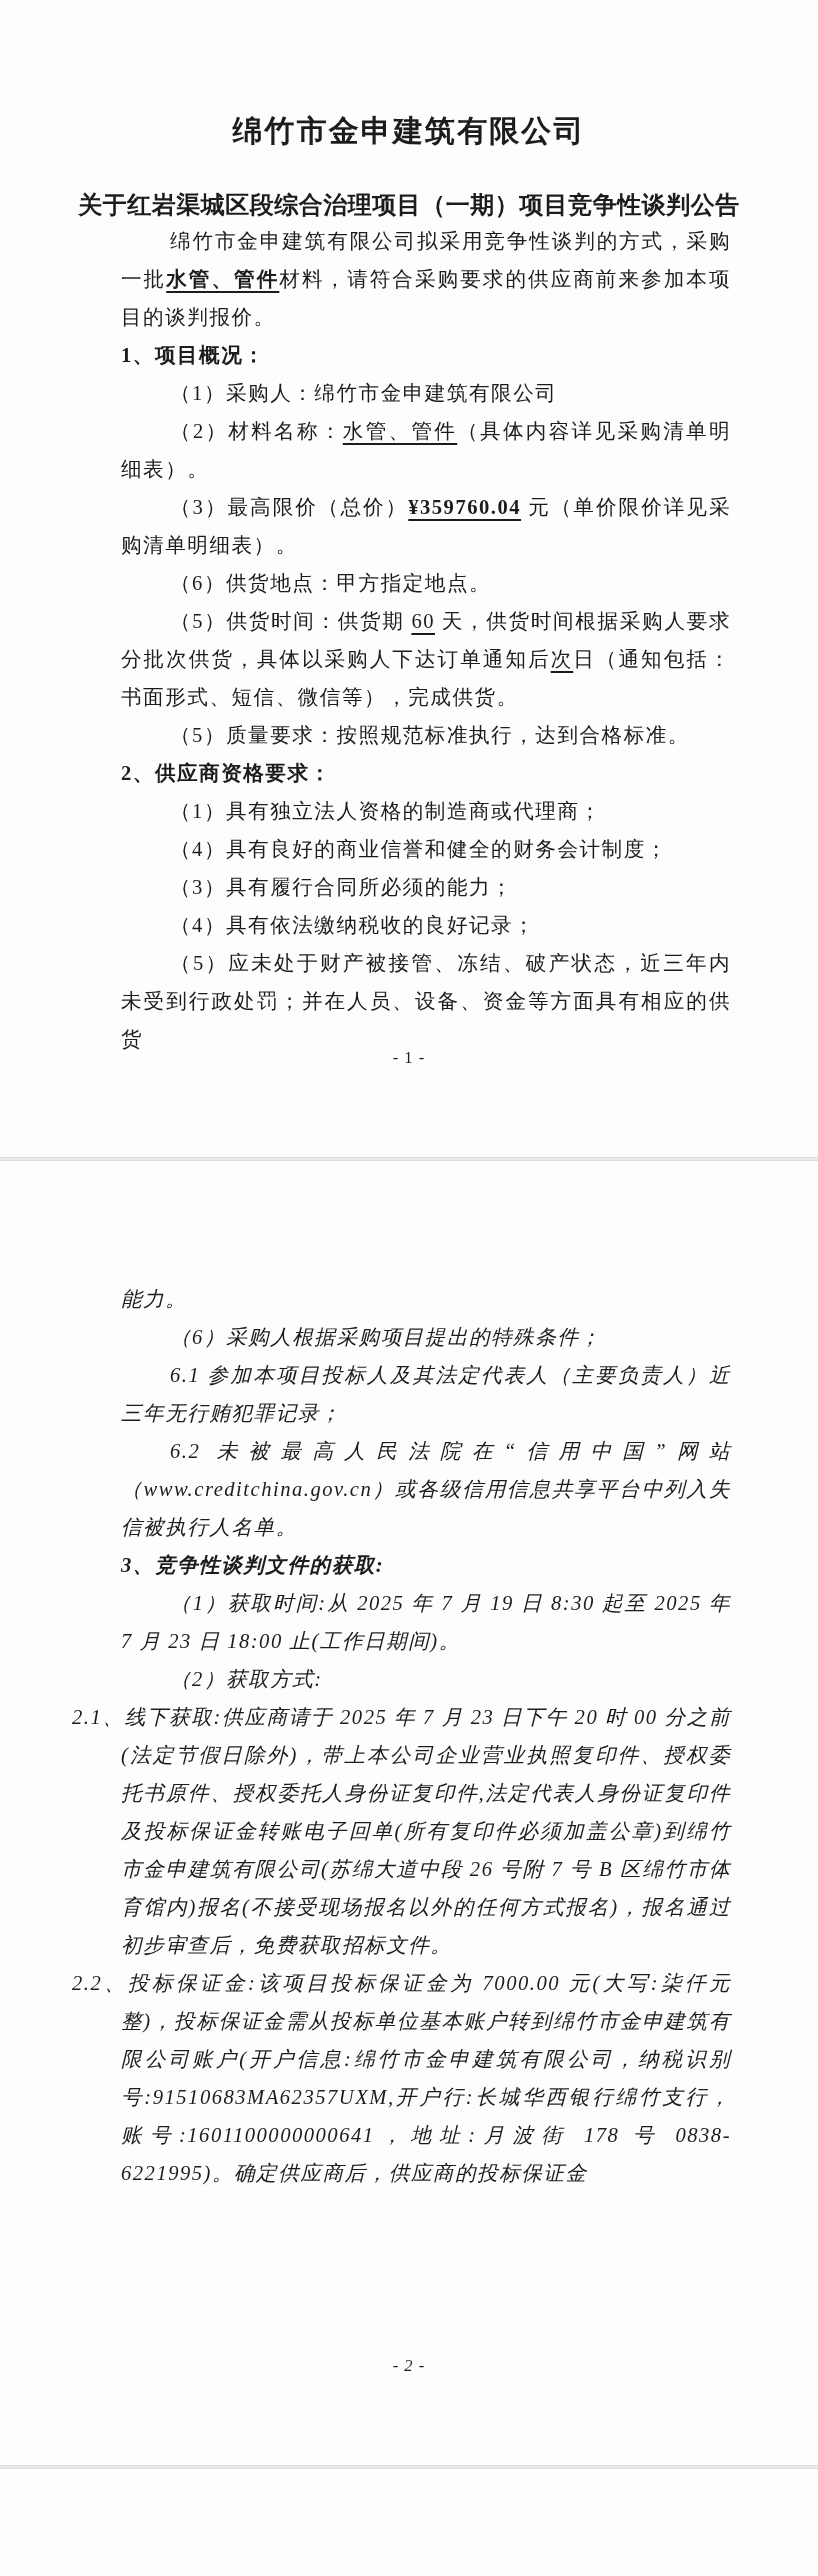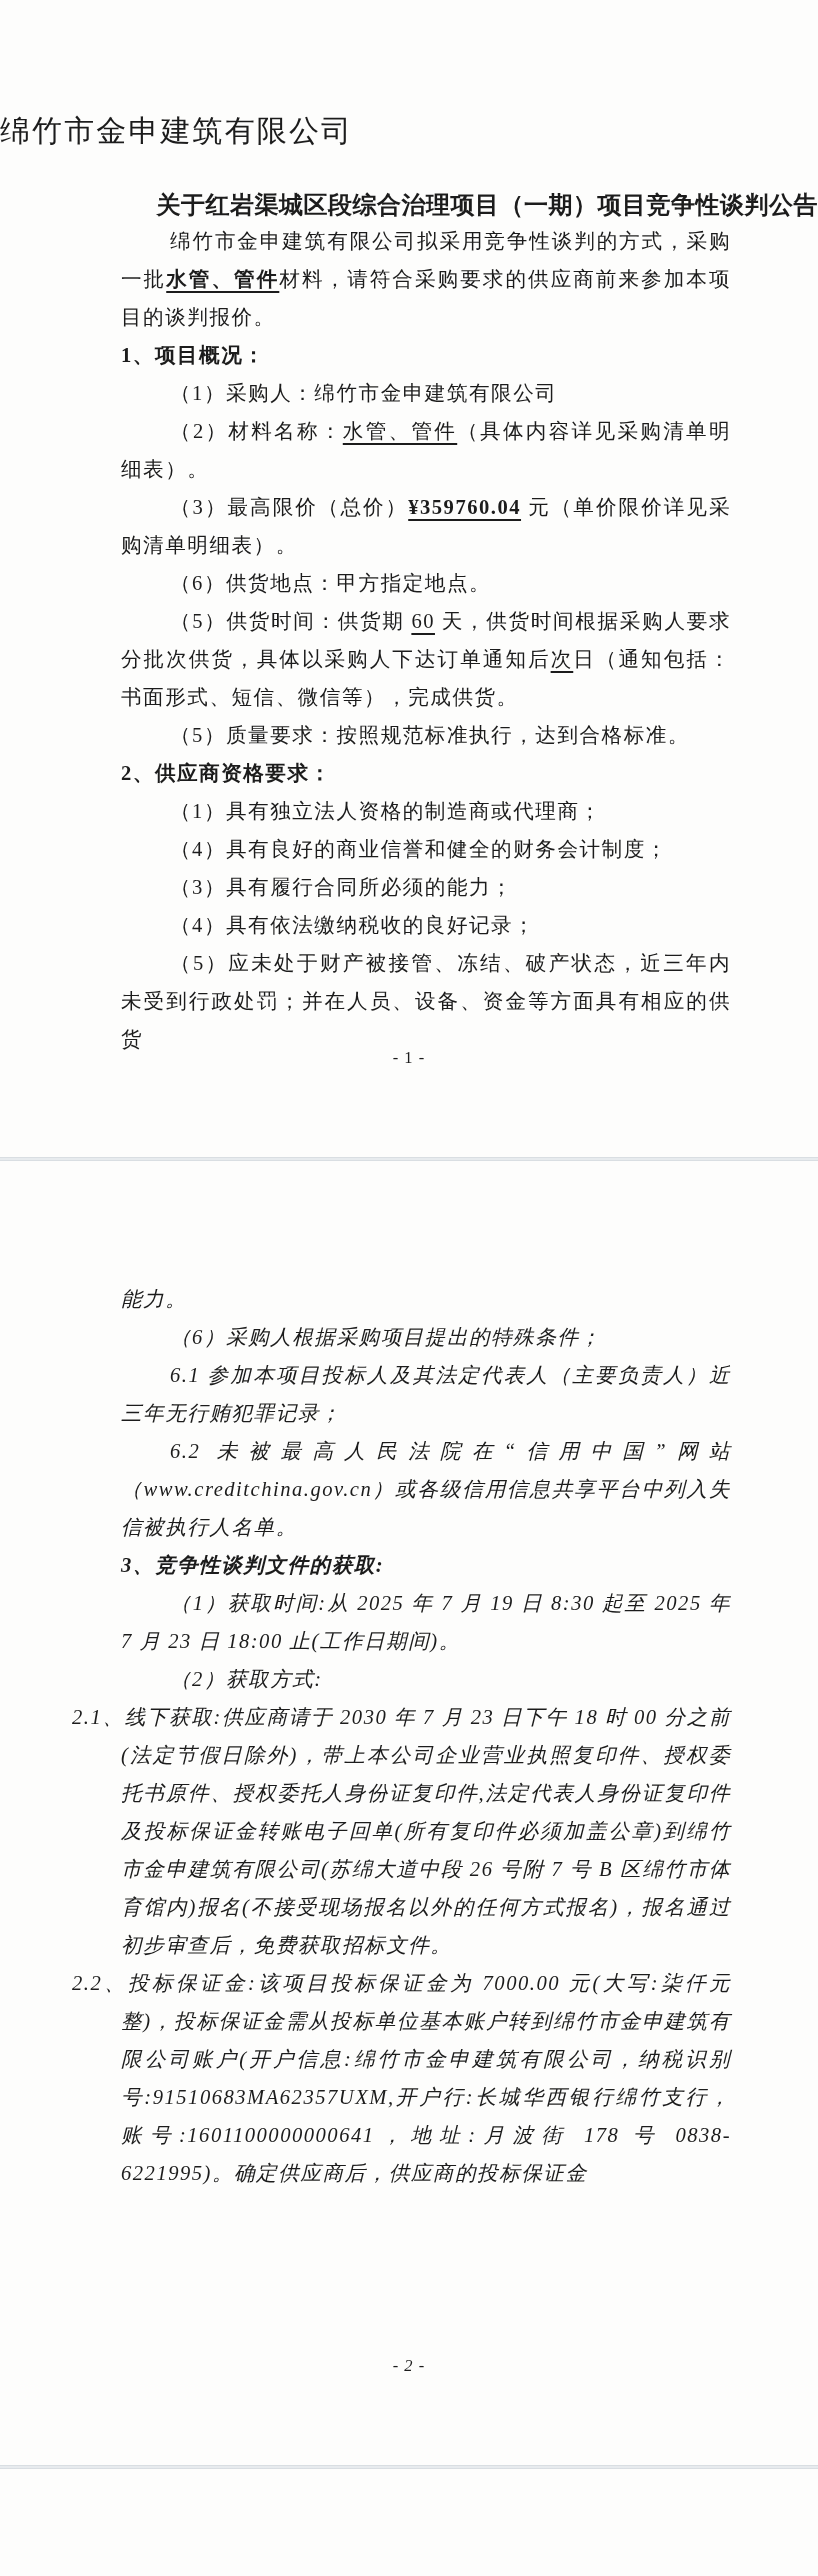--- a/index.html
+++ b/index.html
@@ -18,29 +18,30 @@
     box-sizing:border-box;
   }
   .page1{height:1157px;}
   .page2{height:1304px;font-style:italic;}
   .page3{height:1153px;}
   .gap{height:4.1px;background:#e7ebee;border-top:0.5px solid #d9dee2;border-bottom:0.5px solid #d9dee2;box-sizing:border-box;}
   .title{
     margin:116px 0 0 0;
     font-size:30px;
     line-height:30px;
-    font-weight:normal;
+    font-weight:bold;
+    text-align:center;
     letter-spacing:2.1px;
   }
   .subtitle{
     margin:46px 0 0 0;
     font-size:24px;
     line-height:26px;
     font-weight:bold;
-    text-align:right;
+    text-align:center;
     letter-spacing:0.5px;
   }
   .body{
     margin:4px 87px 0 121px;
     font-size:20.6px;
     line-height:38px;
     letter-spacing:1.5px;
     text-align:justify;
   }
   .p2body,.p3body{margin-top:119px;}
@@ -91,21 +92,21 @@
 
   <section class="page page2">
     <div class="body p2body">
       <p>能力。</p>
       <p class="ind">（6）采购人根据采购项目提出的特殊条件；</p>
       <p class="ind">6.1 参加本项目投标人及其法定代表人（主要负责人）近三年无行贿犯罪记录；</p>
       <p class="ind">6.2 未被最高人民法院在“信用中国”网站（www.creditchina.gov.cn）或各级信用信息共享平台中列入失信被执行人名单。</p>
       <p class="h">3、竞争性谈判文件的获取:</p>
       <p class="ind">（1）获取时间:从 2025 年 7 月 19 日 8:30 起至 2025 年 7 月 23 日 18:00 止(工作日期间)。</p>
       <p class="ind">（2）获取方式:</p>
-      <p class="hangrev">2.1、线下获取:供应商请于 2030 年 7 月 23 日下午 18 时 00 分之前(法定节假日除外)，带上本公司企业营业执照复印件、授权委托书原件、授权委托人身份证复印件,法定代表人身份证复印件及投标保证金转账电子回单(所有复印件必须加盖公章)到绵竹市金申建筑有限公司(苏绵大道中段 26 号附 7 号 B 区绵竹市体育馆内)报名(不接受现场报名以外的任何方式报名)，报名通过初步审查后，免费获取招标文件。</p>
+      <p class="hangrev">2.1、线下获取:供应商请于 2025 年 7 月 23 日下午 20 时 00 分之前(法定节假日除外)，带上本公司企业营业执照复印件、授权委托书原件、授权委托人身份证复印件,法定代表人身份证复印件及投标保证金转账电子回单(所有复印件必须加盖公章)到绵竹市金申建筑有限公司(苏绵大道中段 26 号附 7 号 B 区绵竹市体育馆内)报名(不接受现场报名以外的任何方式报名)，报名通过初步审查后，免费获取招标文件。</p>
       <p class="hangrev">2.2、投标保证金:该项目投标保证金为 7000.00 元(大写:柒仟元整)，投标保证金需从投标单位基本账户转到绵竹市金申建筑有限公司账户(开户信息:绵竹市金申建筑有限公司，纳税识别号:91510683MA62357UXM,开户行:长城华西银行绵竹支行，账号:1601100000000641，地址:月波街 178 号 0838-6221995)。确定供应商后，供应商的投标保证金</p>
     </div>
     <div class="pageno">- 2 -</div>
   </section>
 
   <div class="gap"></div>
 
   <section class="page page3">
     <div class="body p3body">
       <p class="h"><span>4.递交响应文件截止时间和谈判时间:</span><span>2025 年 7 月 24 日 10:00(递交响应文件应在 7 月 24 日 10:00 前送达。逾期送达,概不接收。)</span></p>

